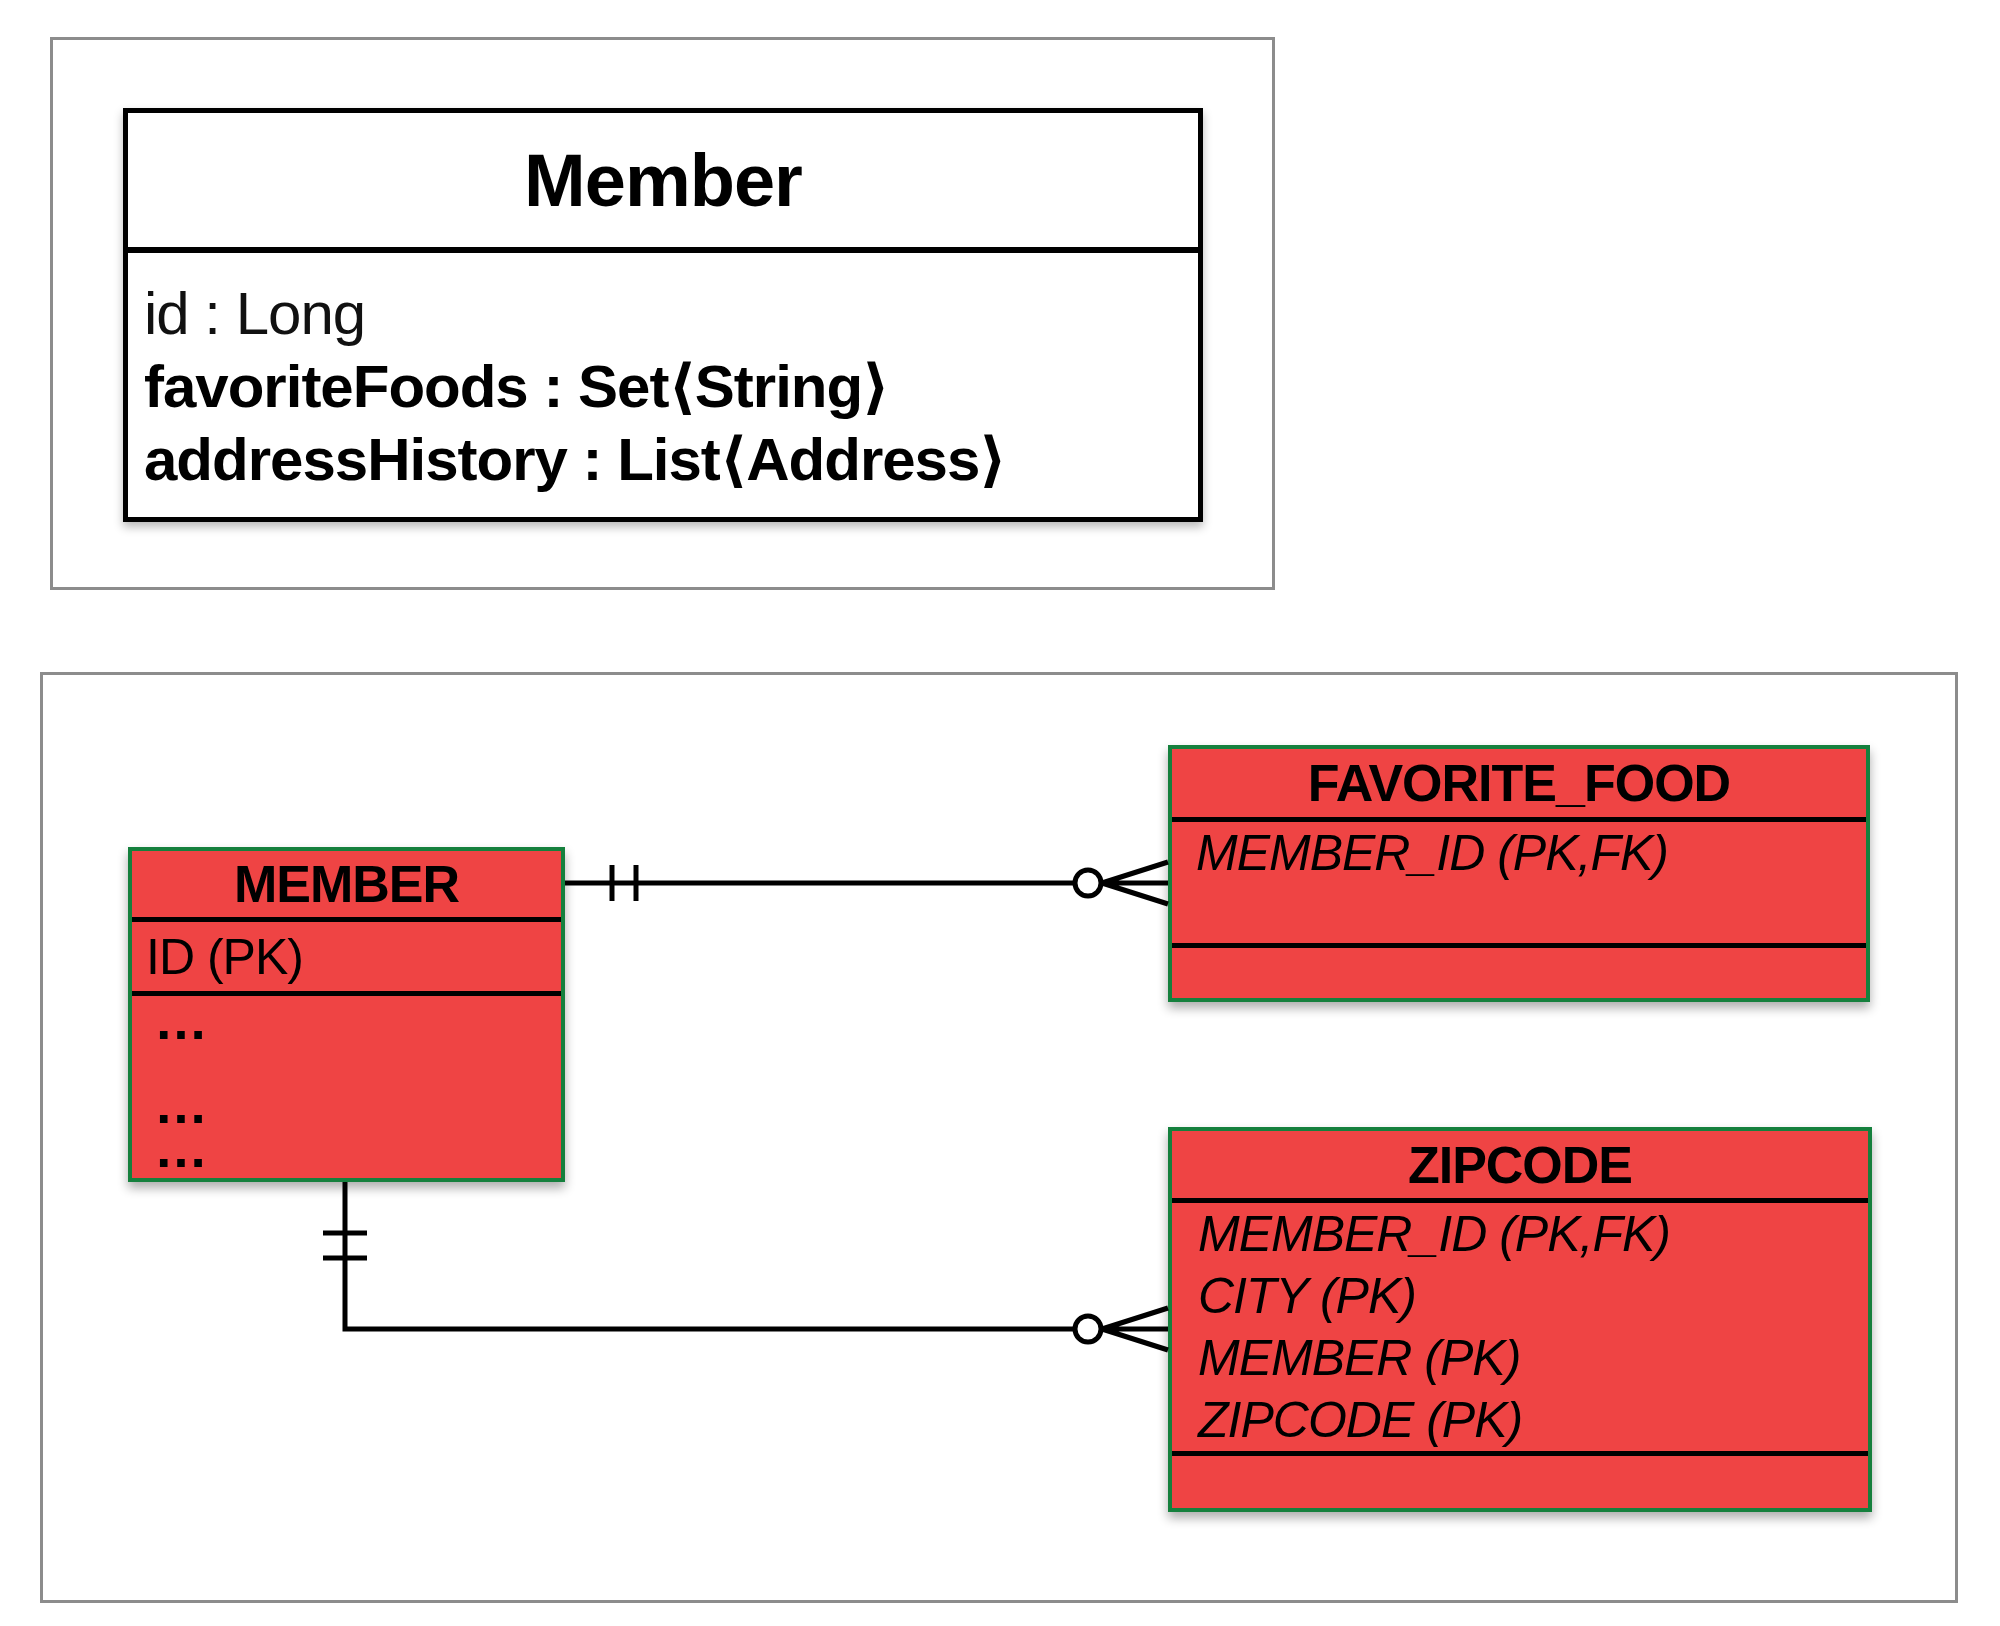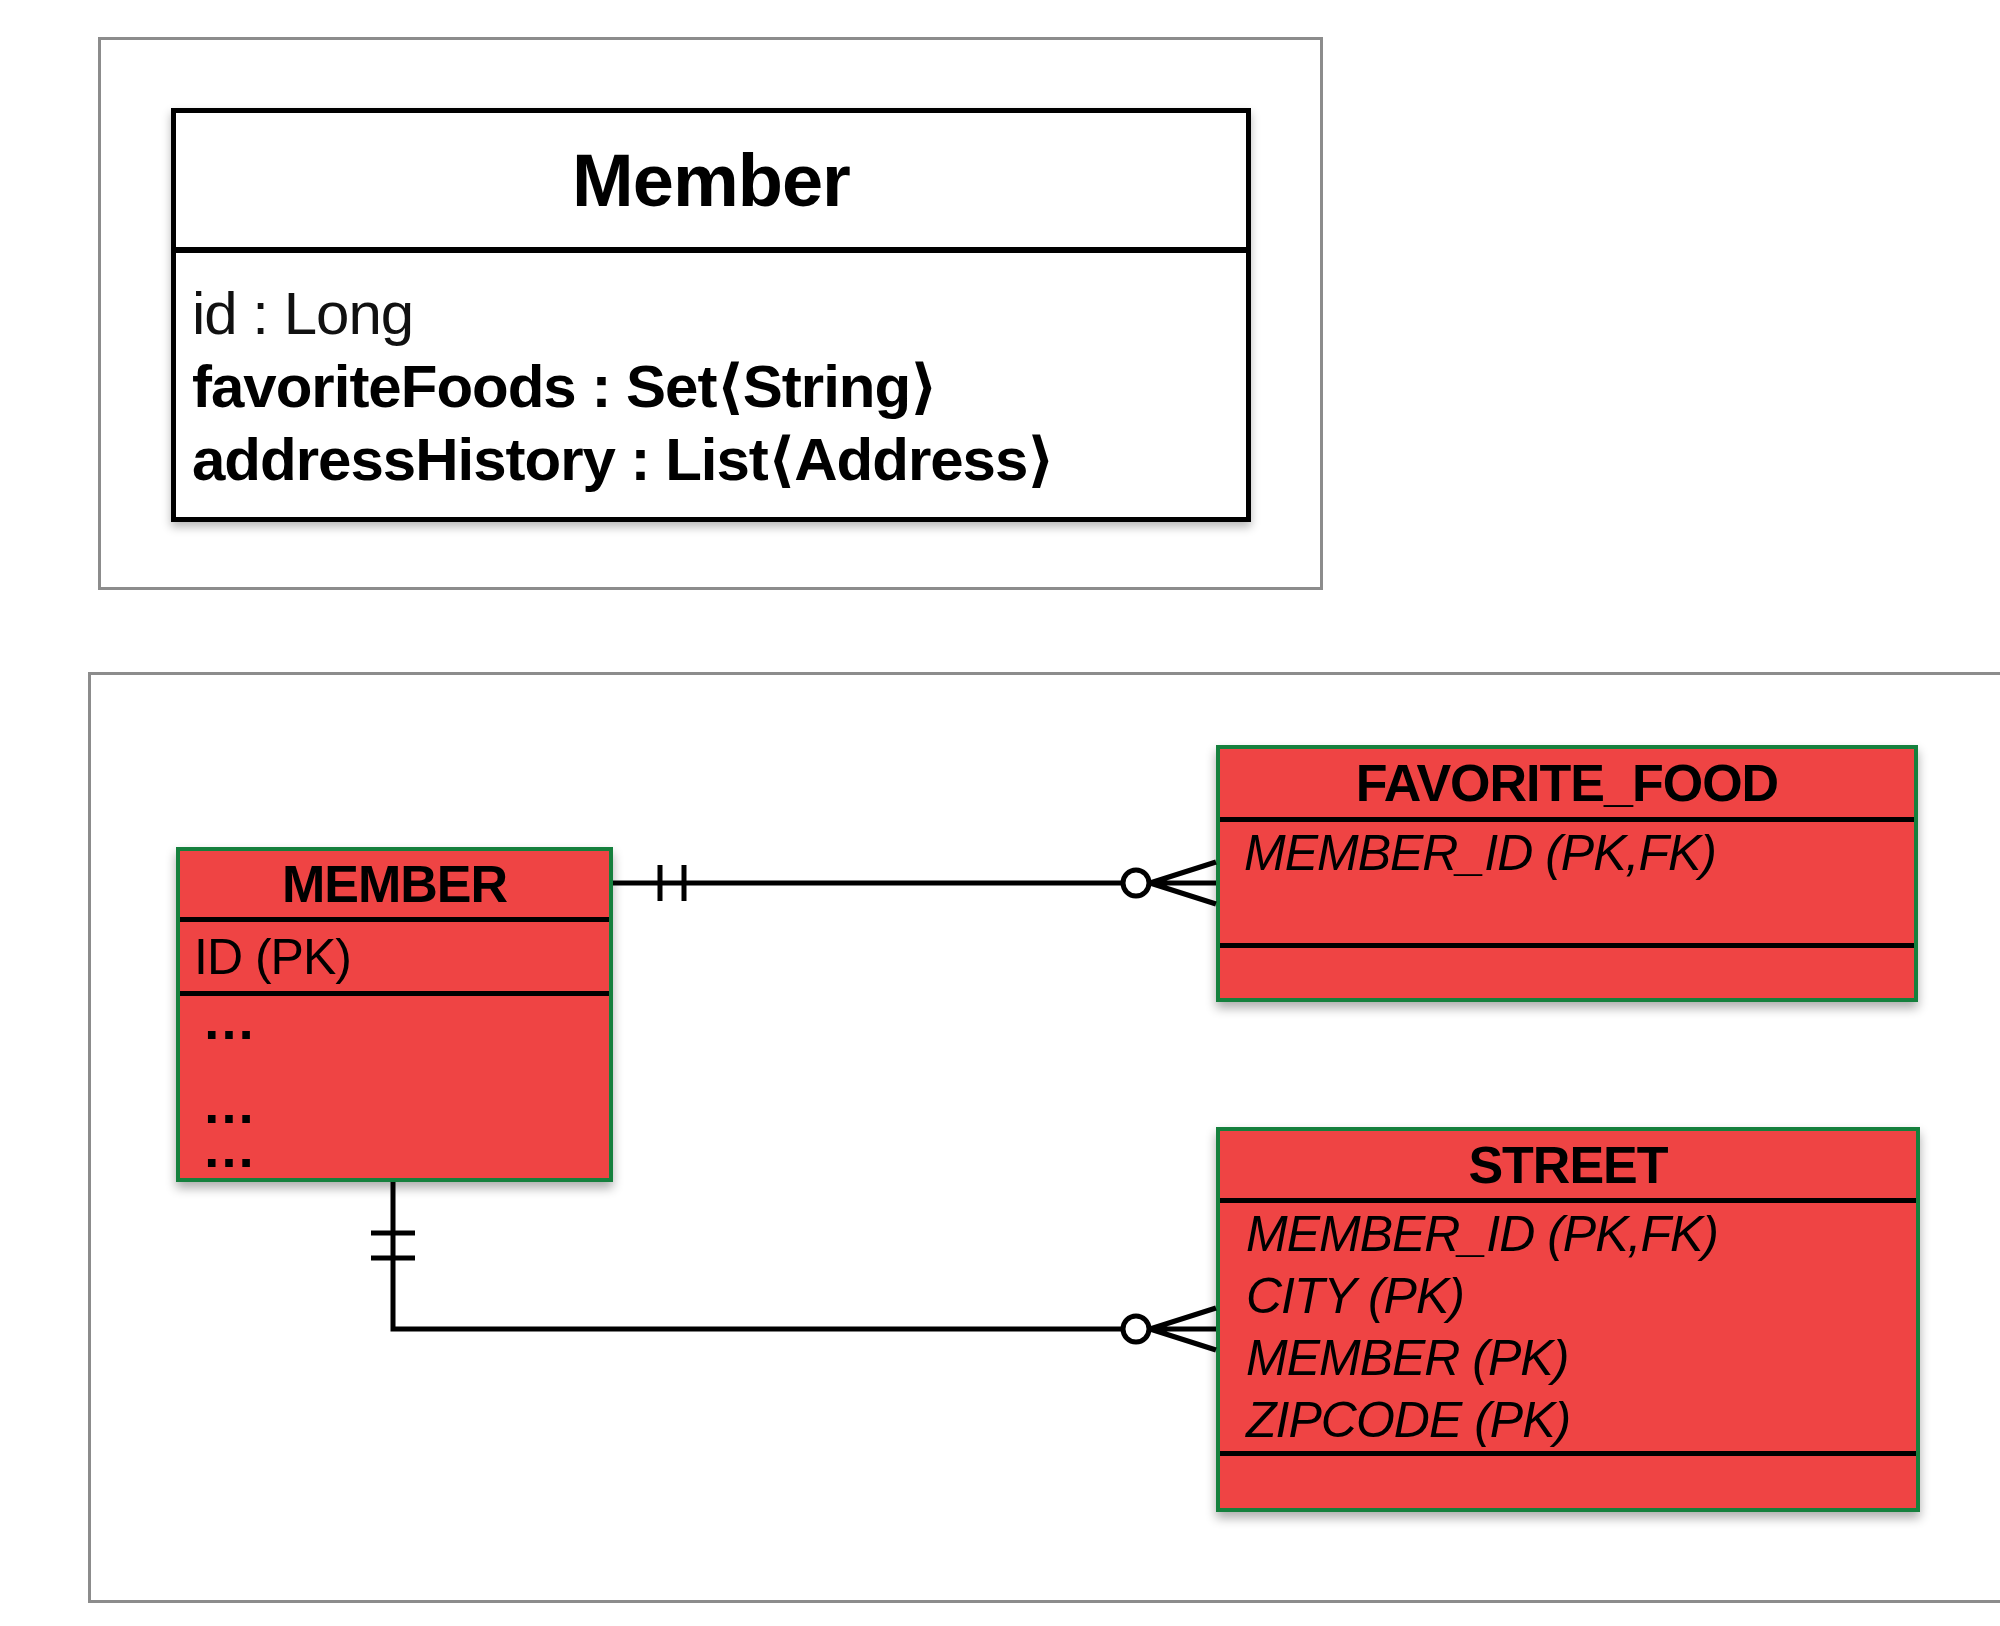--- a/index.html
+++ b/index.html
@@ -1,18 +1,18 @@
 <!DOCTYPE html>
 <html><head>
 <meta charset="utf-8">
 <style>
   html,body { margin:0; padding:0; background:#ffffff; }
   .canvas {
     position:relative; width:1720px; height:1626px; background:#ffffff;
-    font-family:"Liberation Sans","DejaVu Sans",sans-serif; color:#000;margin-left:48px;
+    font-family:"Liberation Sans","DejaVu Sans",sans-serif; color:#000;
   }
   .frame {
     position:absolute; border:3px solid #8c8c8c; background:#ffffff; box-sizing:border-box;
   }
   #uml-frame { left:50px; top:37px; width:1225px; height:553px; }
   #er-frame  { left:40px; top:672px; width:1918px; height:931px; }
 
   
   .uml-class {
     position:absolute; left:70px; top:68px; width:1080px; height:414px;
@@ -98,21 +98,21 @@
 
     <div class="er-table" id="tbl-favorite-food">
       <div class="er-header">FAVORITE_FOOD</div>
       <div class="er-attrs">
         <div>MEMBER_ID (PK,FK)</div>
       </div>
       <div class="er-empty"></div>
     </div>
 
     <div class="er-table" id="tbl-address">
-      <div class="er-header">STREET</div>
+      <div class="er-header">ZIPCODE</div>
       <div class="er-attrs">
         <div>MEMBER_ID (PK,FK)</div>
         <div>CITY (PK)</div>
         <div>MEMBER (PK)</div>
         <div>ZIPCODE (PK)</div>
       </div>
       <div class="er-empty"></div>
     </div>
 
   </div>

